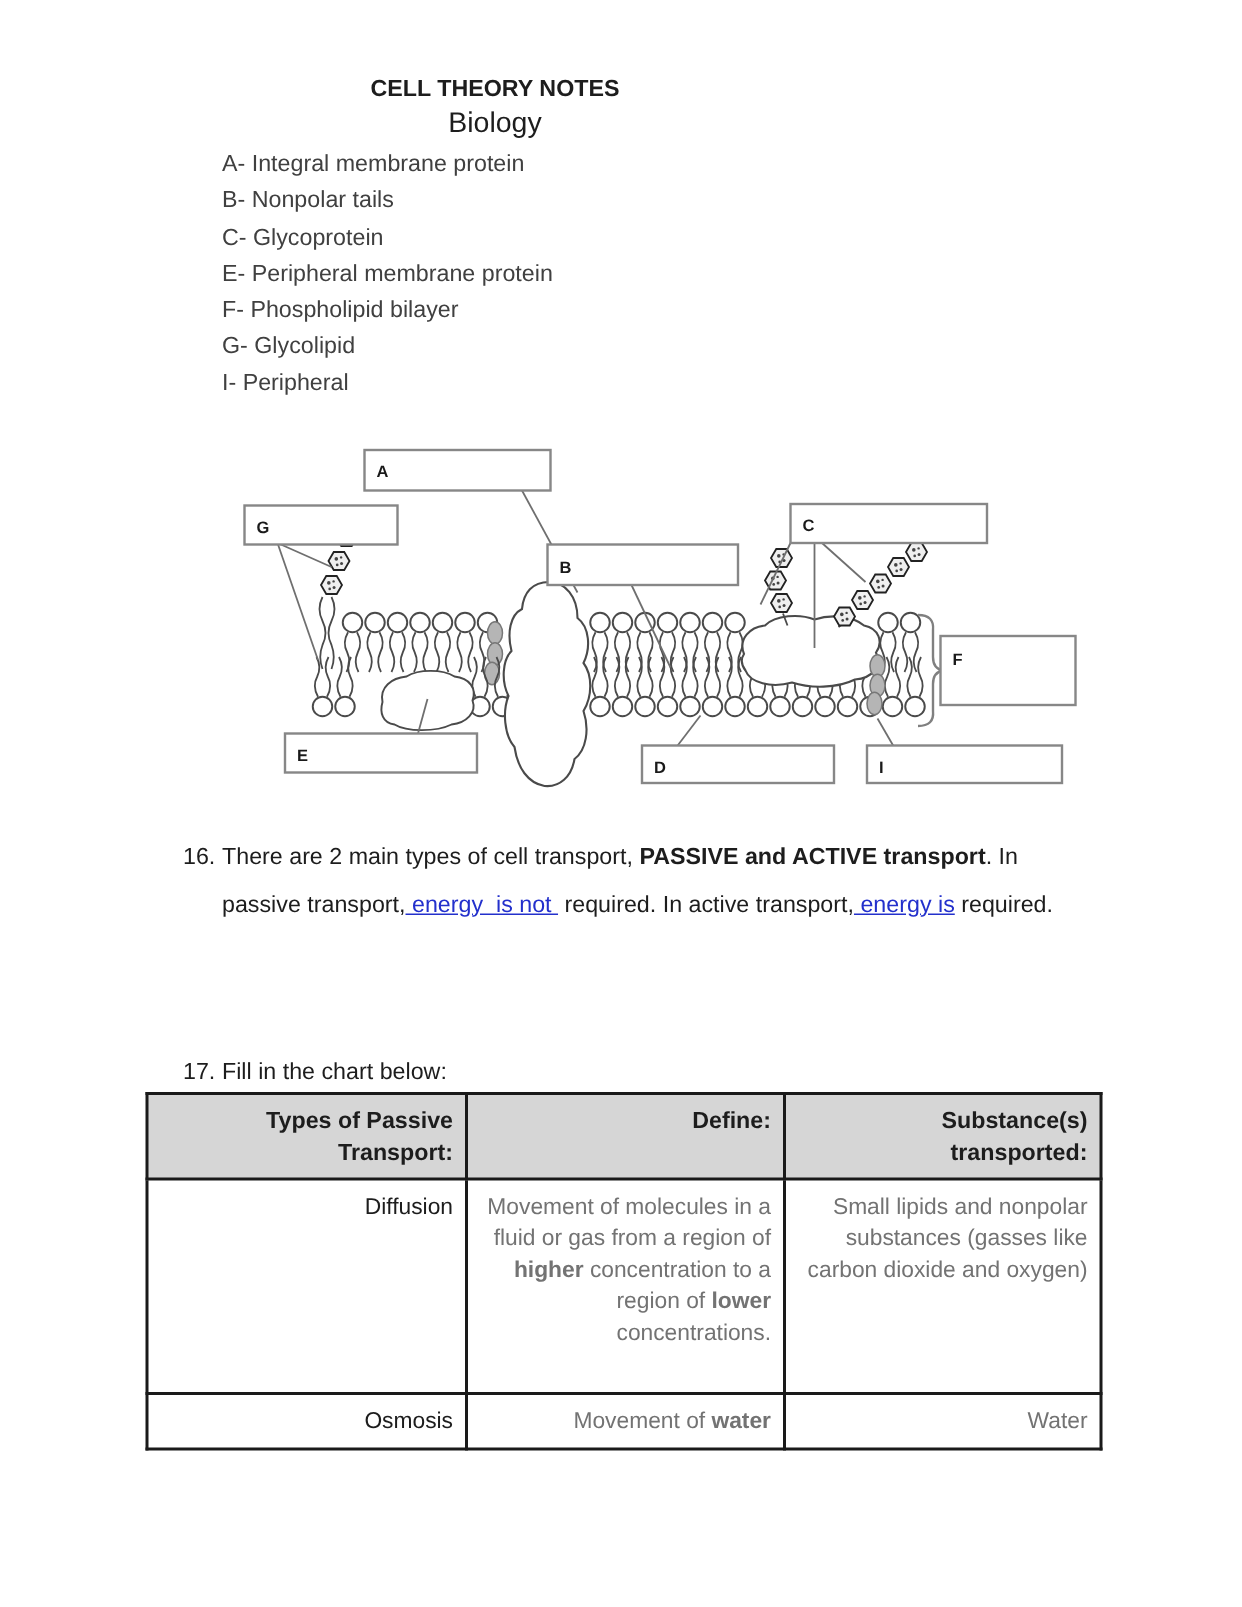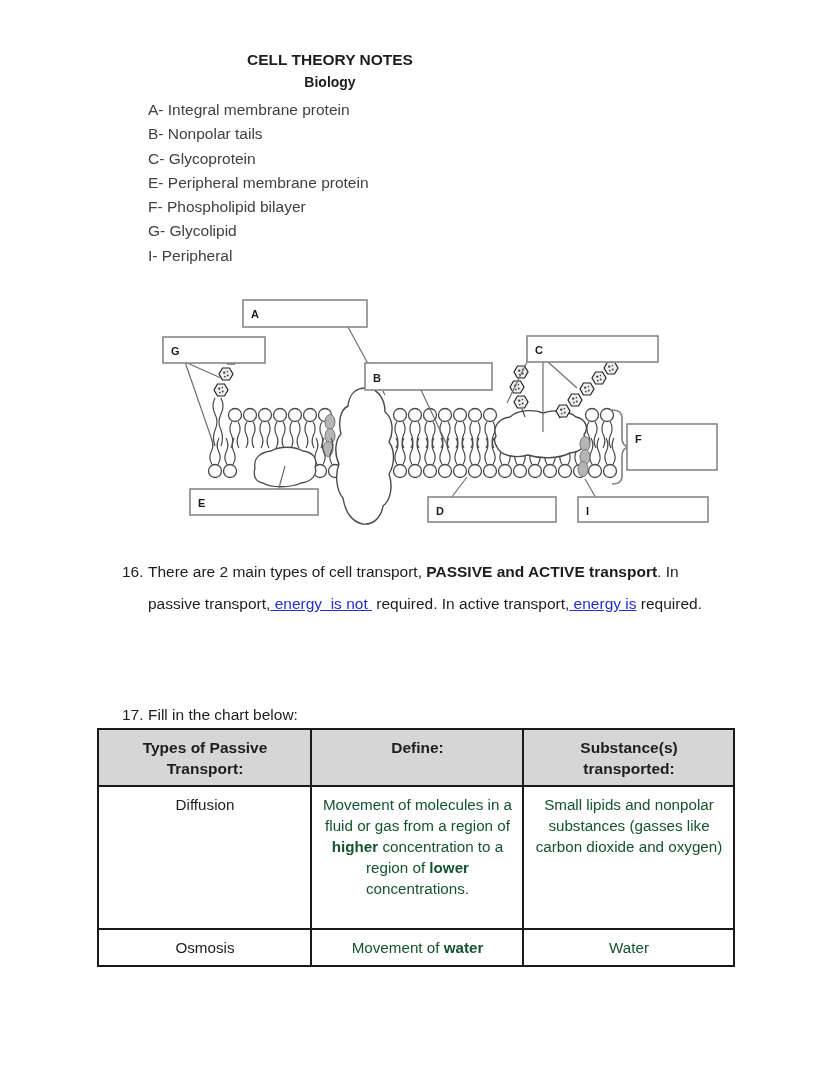--- a/index.html
+++ b/index.html
@@ -2,42 +2,42 @@
 <html><head>
 <meta charset="utf-8">
 <style>
   html,body{margin:0;padding:0;}
   body{
     width:828px;height:1071px;position:relative;background:#ffffff;
     font-family:"Liberation Sans", sans-serif;color:#1d1d1d;overflow:hidden;
   }
   .header{position:absolute;top:48px;left:0;width:660px;text-align:center;}
   .title{font-size:15.5px;font-weight:700;line-height:23px;}
-  .subtitle{font-size:14px;font-weight:700;line-height:23px;}
+  .subtitle{font-size:19px;font-weight:400;line-height:23px;}
   .key{position:absolute;left:148px;top:98px;font-size:15.5px;line-height:24.3px;color:#404040;}
   .diagram{position:absolute;left:155px;top:298px;width:570px;height:232px;}
   .q16{position:absolute;left:122px;top:556px;width:610px;font-size:15.5px;line-height:31.6px;display:flex;}
   .q17{position:absolute;left:122px;top:704px;font-size:15.5px;line-height:22px;display:flex;}
   .qnum{width:26px;flex:0 0 26px;}
   .qtext{width:578px;}
   .answer{color:#2330cc;text-decoration:underline;white-space:pre-wrap;}
   b{font-weight:700;}
   table.passive{
     position:absolute;left:97px;top:728px;width:636px;
     border-collapse:collapse;table-layout:fixed;font-size:15.2px;
   }
   table.passive th,table.passive td{
-    border:2px solid #1a1a1a;vertical-align:top;text-align:center;
+    border:2px solid #1a1a1a;vertical-align:top;text-align:right;
     padding:7px 8px 6px 9px;line-height:21px;
   }
   table.passive th{background:#d6d6d6;font-weight:700;font-size:15.5px;}
   .col1{width:213px;}.col2{width:212px;}.col3{width:211px;}
   .row-tall td{height:128px;}
   .row-short td{height:22px;}
-  .blue-cell{color:#14532d;margin-top:24px;}
+  .blue-cell{color:#737373;margin-top:24px;}
 </style>
 </head>
 <body>
 
 <div class="header">
   <div class="title">CELL THEORY NOTES</div>
   <div class="subtitle">Biology</div>
 </div>
 
 <div class="key">

